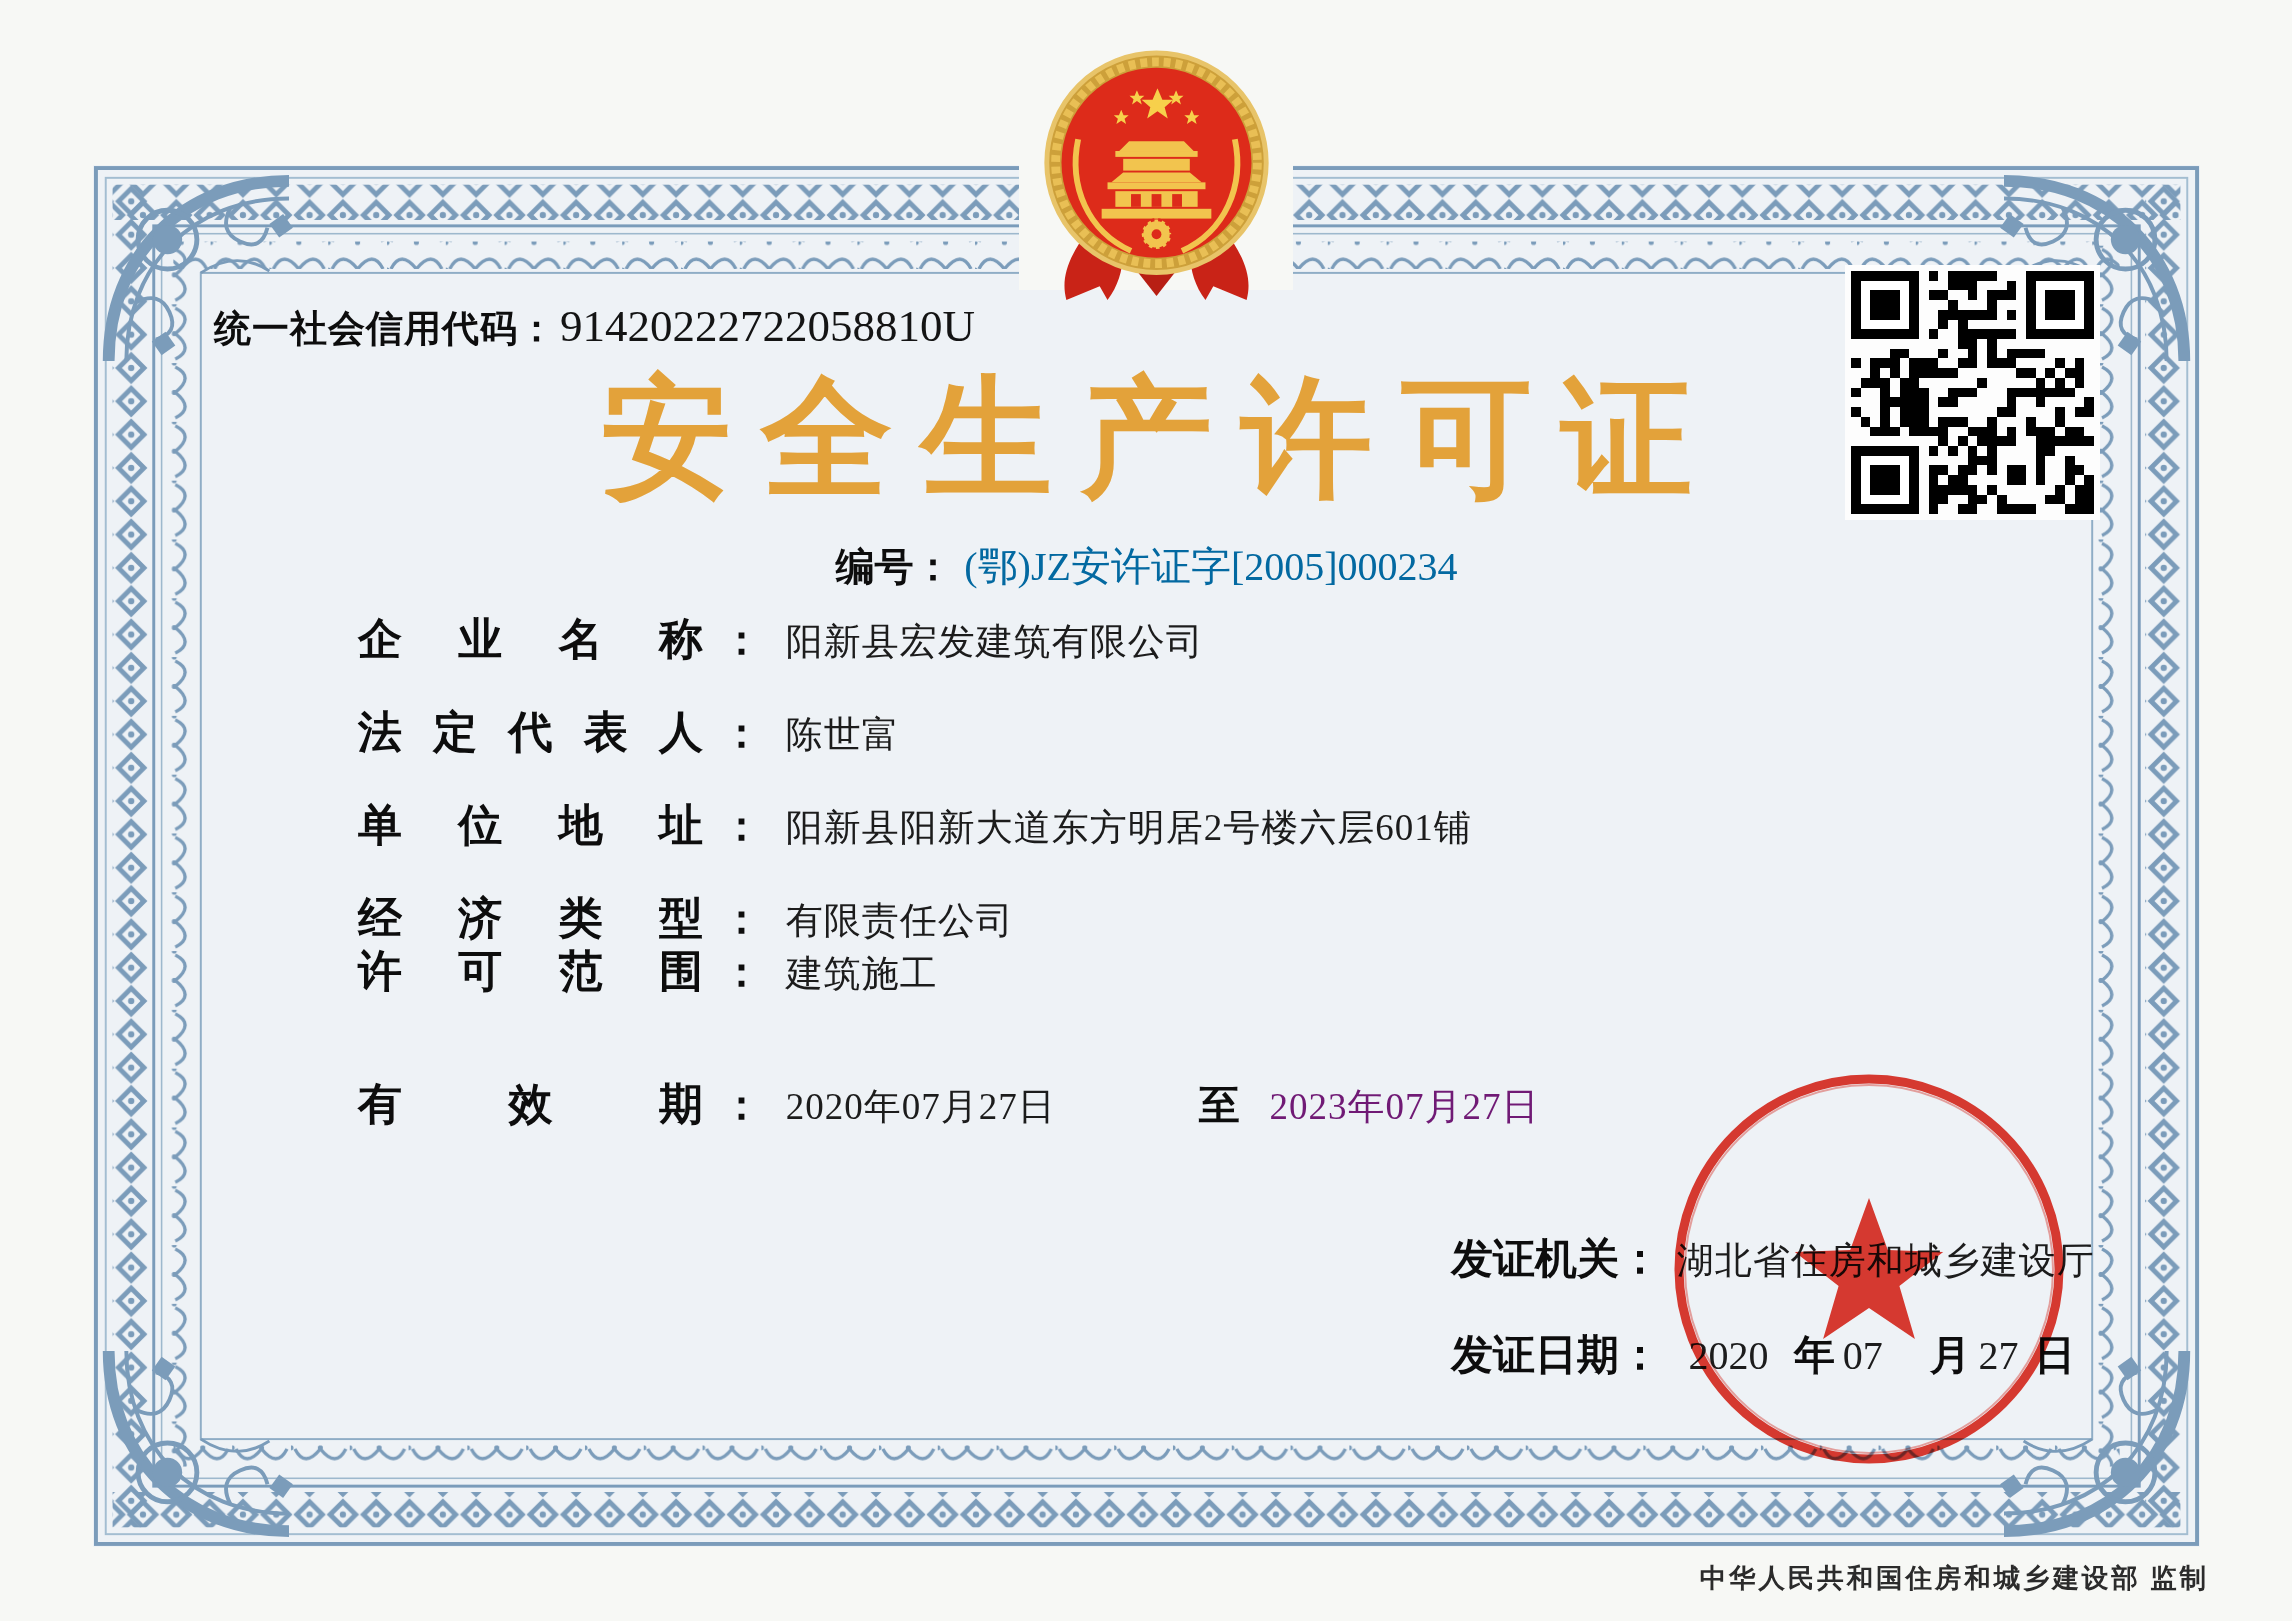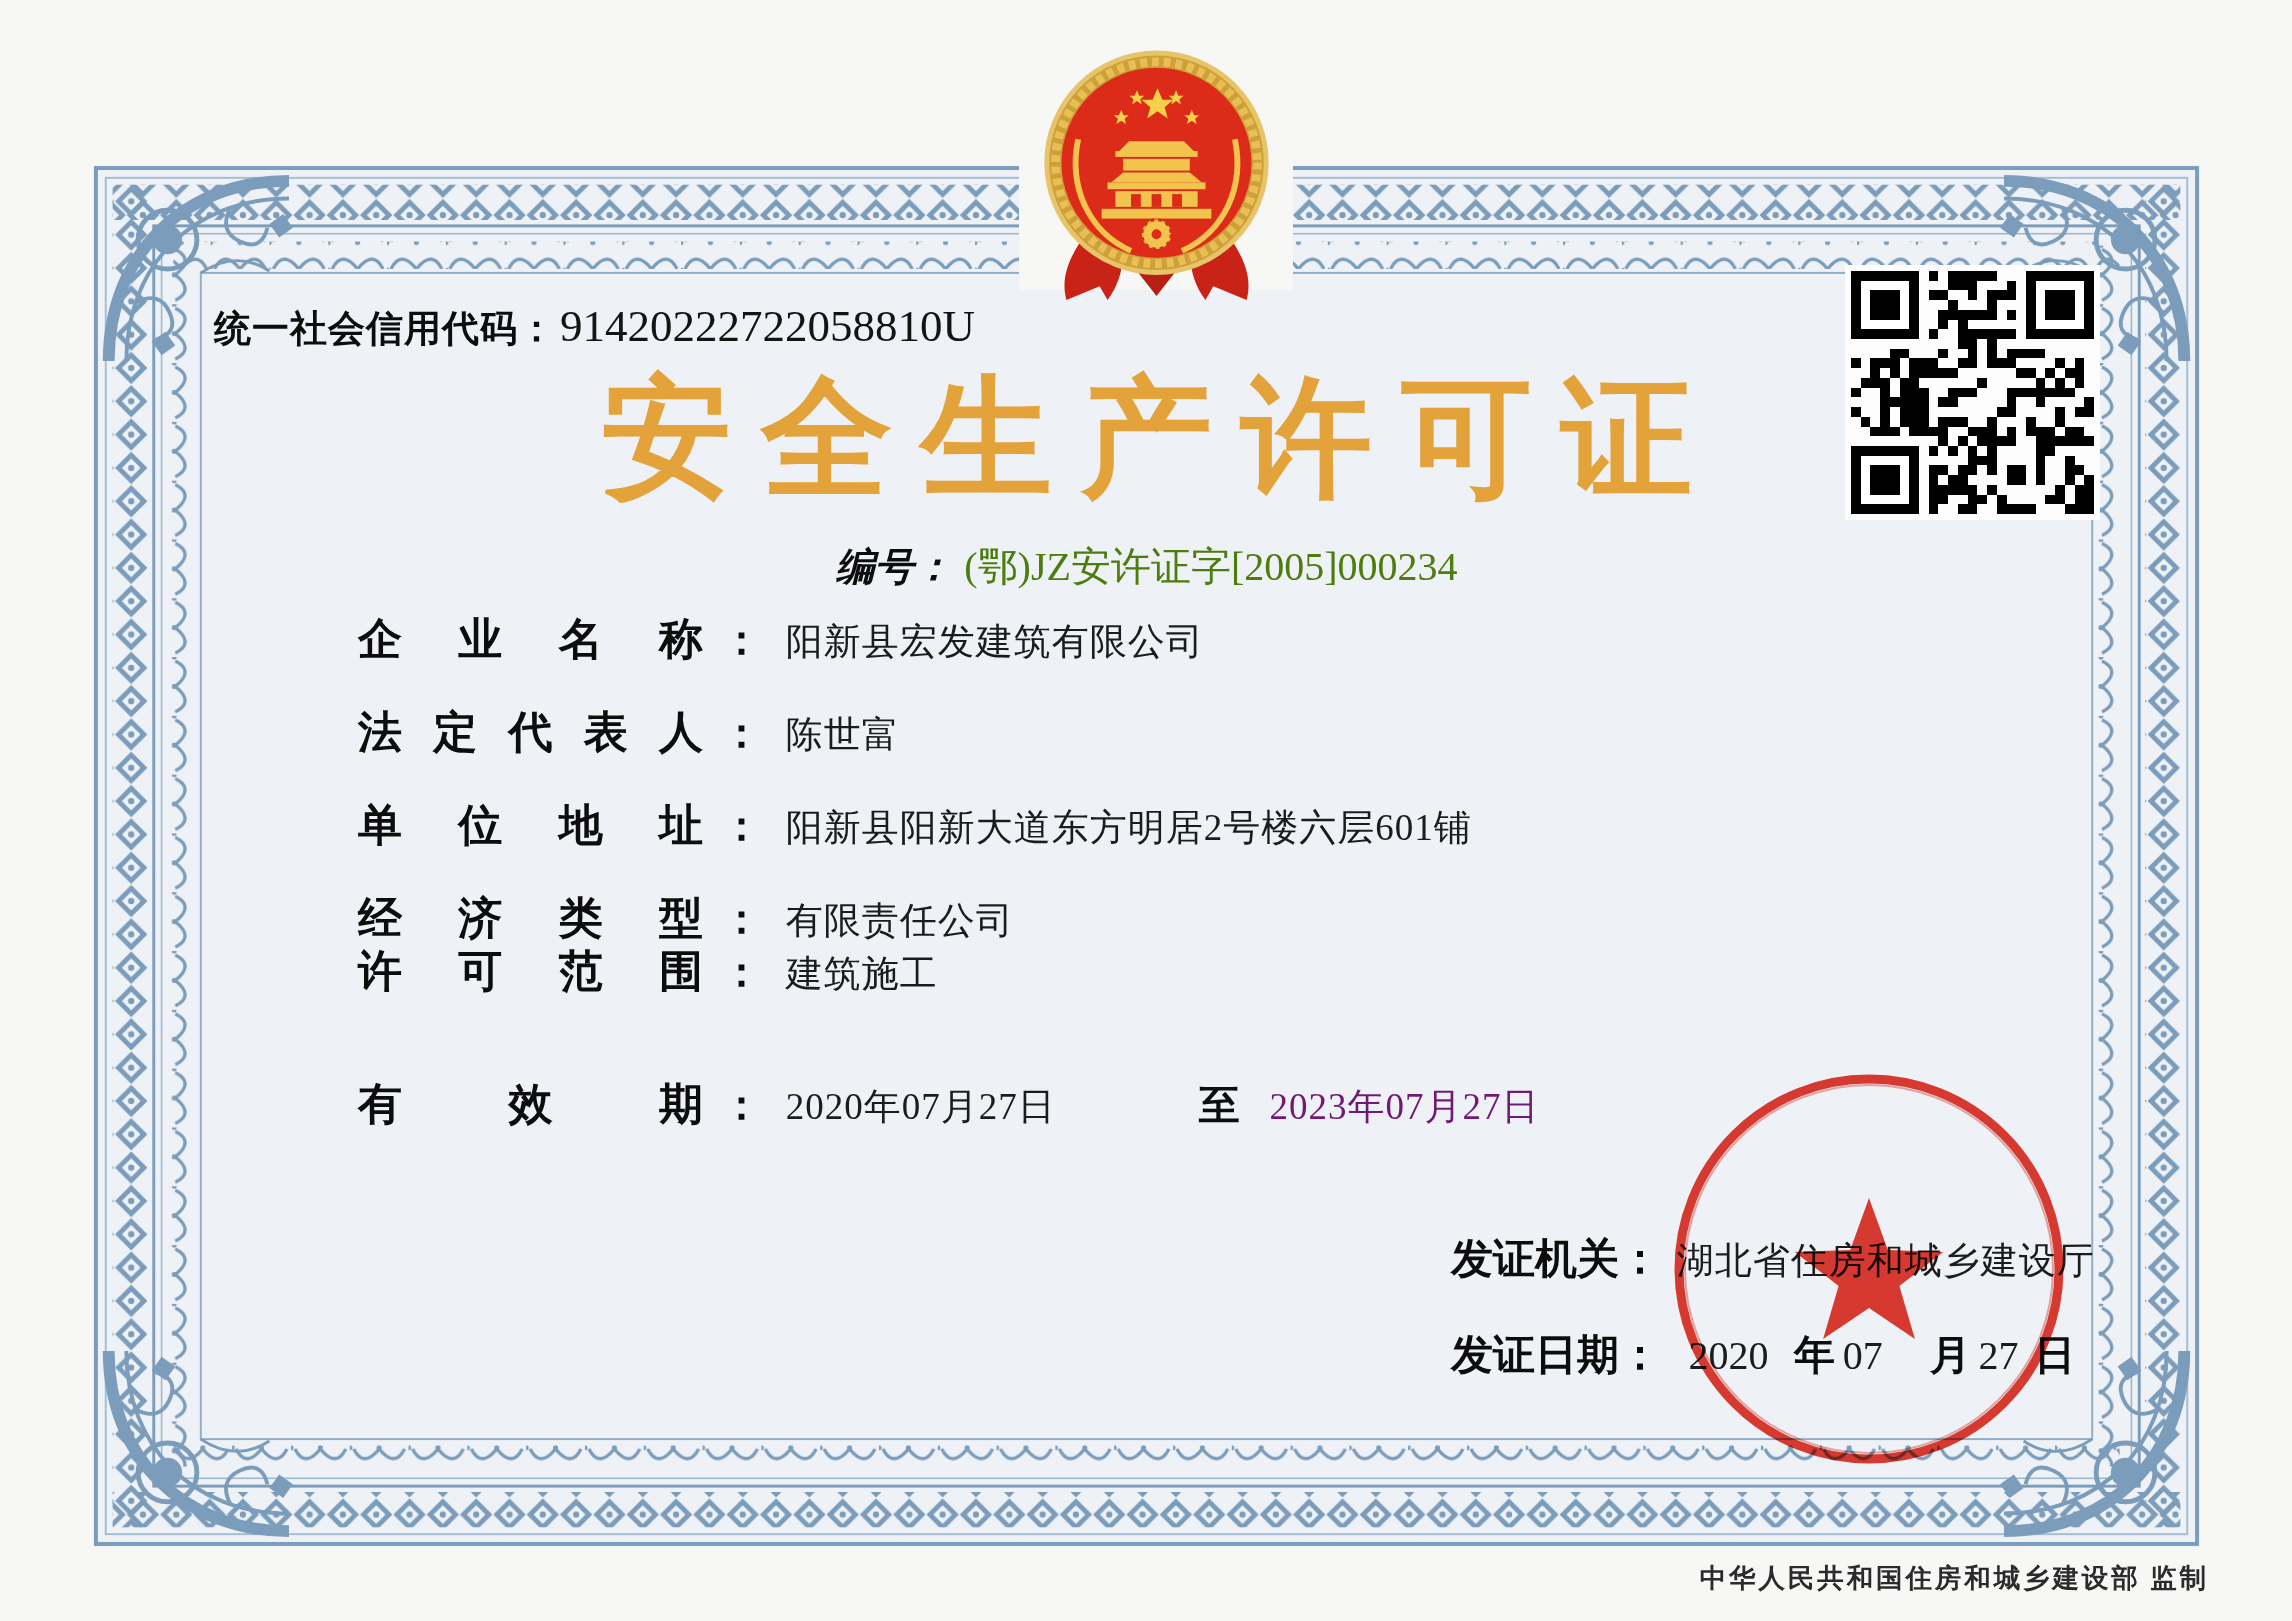--- a/index.html
+++ b/index.html
@@ -14,22 +14,22 @@
   .credit-label{font-size:37px;font-weight:700;letter-spacing:1px;color:#0d0d0d;}
   .credit-value{font-family:"Liberation Serif",serif;font-size:45px;color:#141414;margin-left:4px;}
   
   .cert-title{
     left:0;top:351px;width:2293px;text-align:center;
     font-size:131px;font-weight:700;letter-spacing:29px;padding-left:29px;box-sizing:border-box;
     color:#e3a23a;white-space:nowrap;
   }
   
   .number-line{left:0;top:539px;width:2293px;text-align:center;white-space:nowrap;}
-  .number-label{font-size:39px;font-weight:700;color:#0d0d0d;font-style:italic;}
-  .number-value{font-family:"Liberation Serif",serif;font-size:40px;color:#4d7c0f;margin-left:11.8px;}
+  .number-label{font-size:39px;font-weight:700;color:#0d0d0d;}
+  .number-value{font-family:"Liberation Serif",serif;font-size:40px;color:#0369a1;margin-left:11.8px;}
   
   .frow{left:358px;white-space:nowrap;display:flex;align-items:baseline;gap:16px;}
   .flabel{
     display:inline-block;width:345px;font-size:44px;font-weight:700;color:#0d0d0d;
     text-align:justify;text-align-last:justify;
   }
   .fcolon{font-size:41px;font-weight:700;margin:0 7.8px 0 2px;color:#0d0d0d;}
   .fvalue{font-family:"Liberation Serif",serif;font-size:37px;color:#1c1c1c;letter-spacing:1px;}
   .row1{top:610px;} .row2{top:703px;} .row3{top:796px;}
   .row4{top:889px;} .row5{top:942px;} .row6{top:1075px;}

